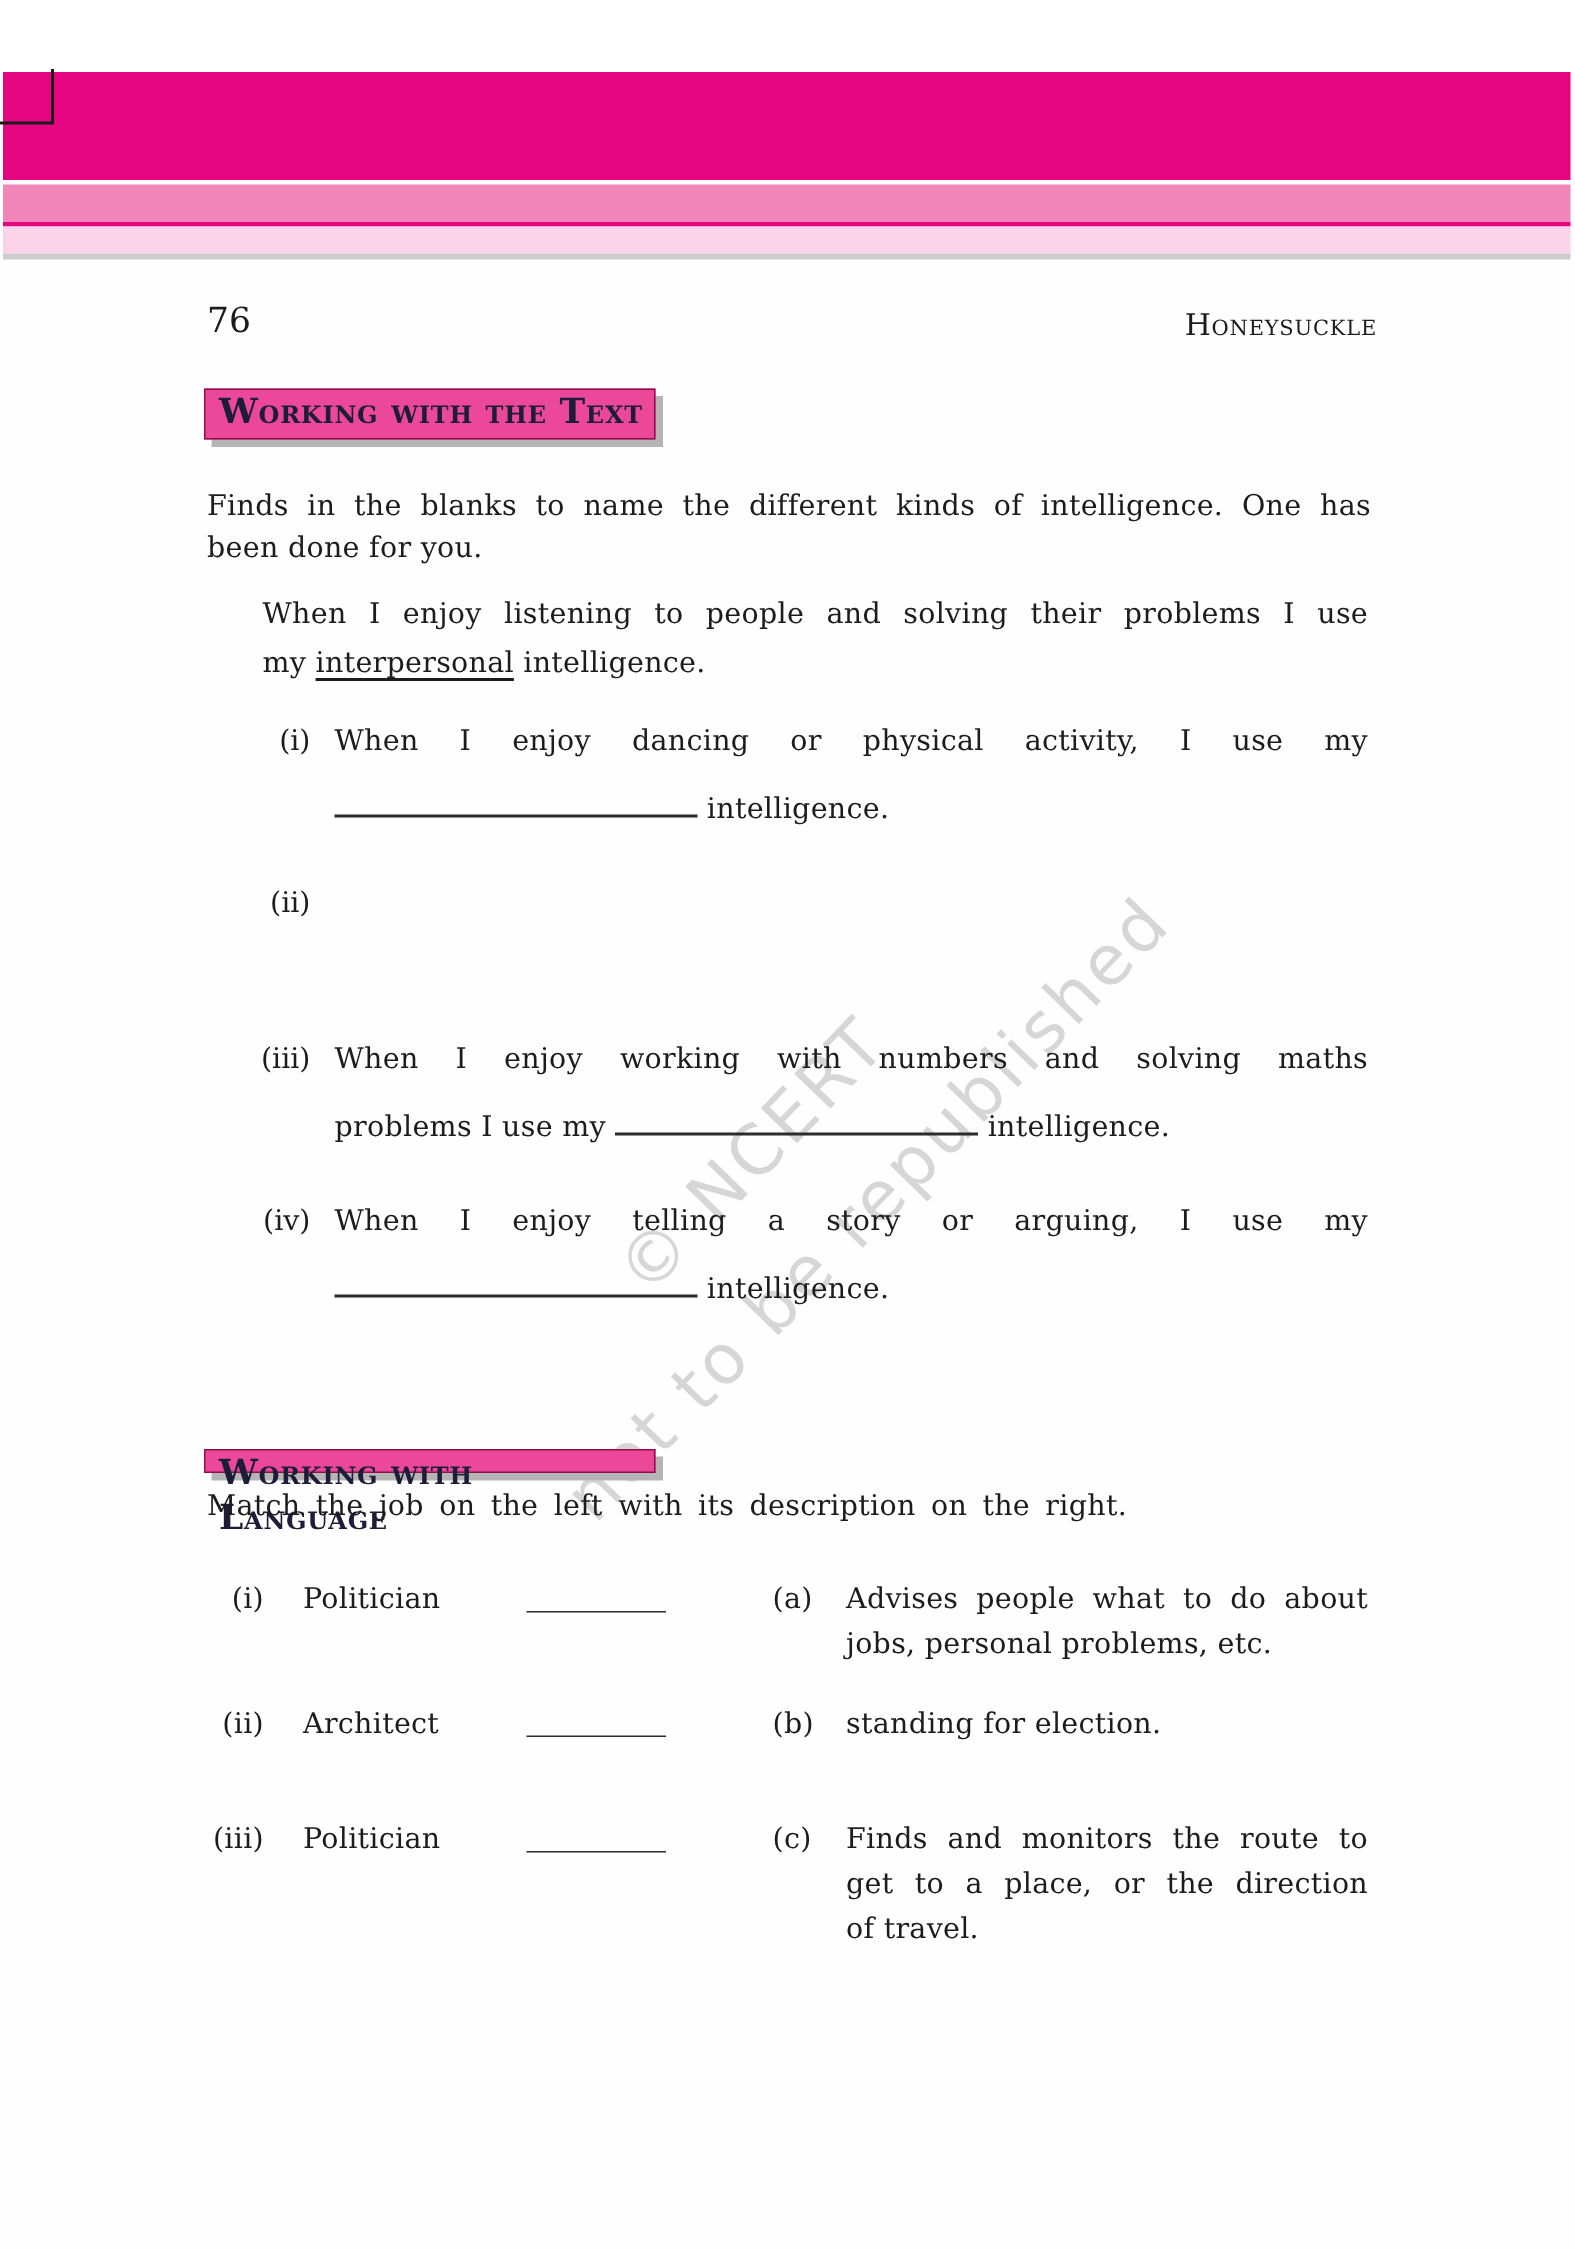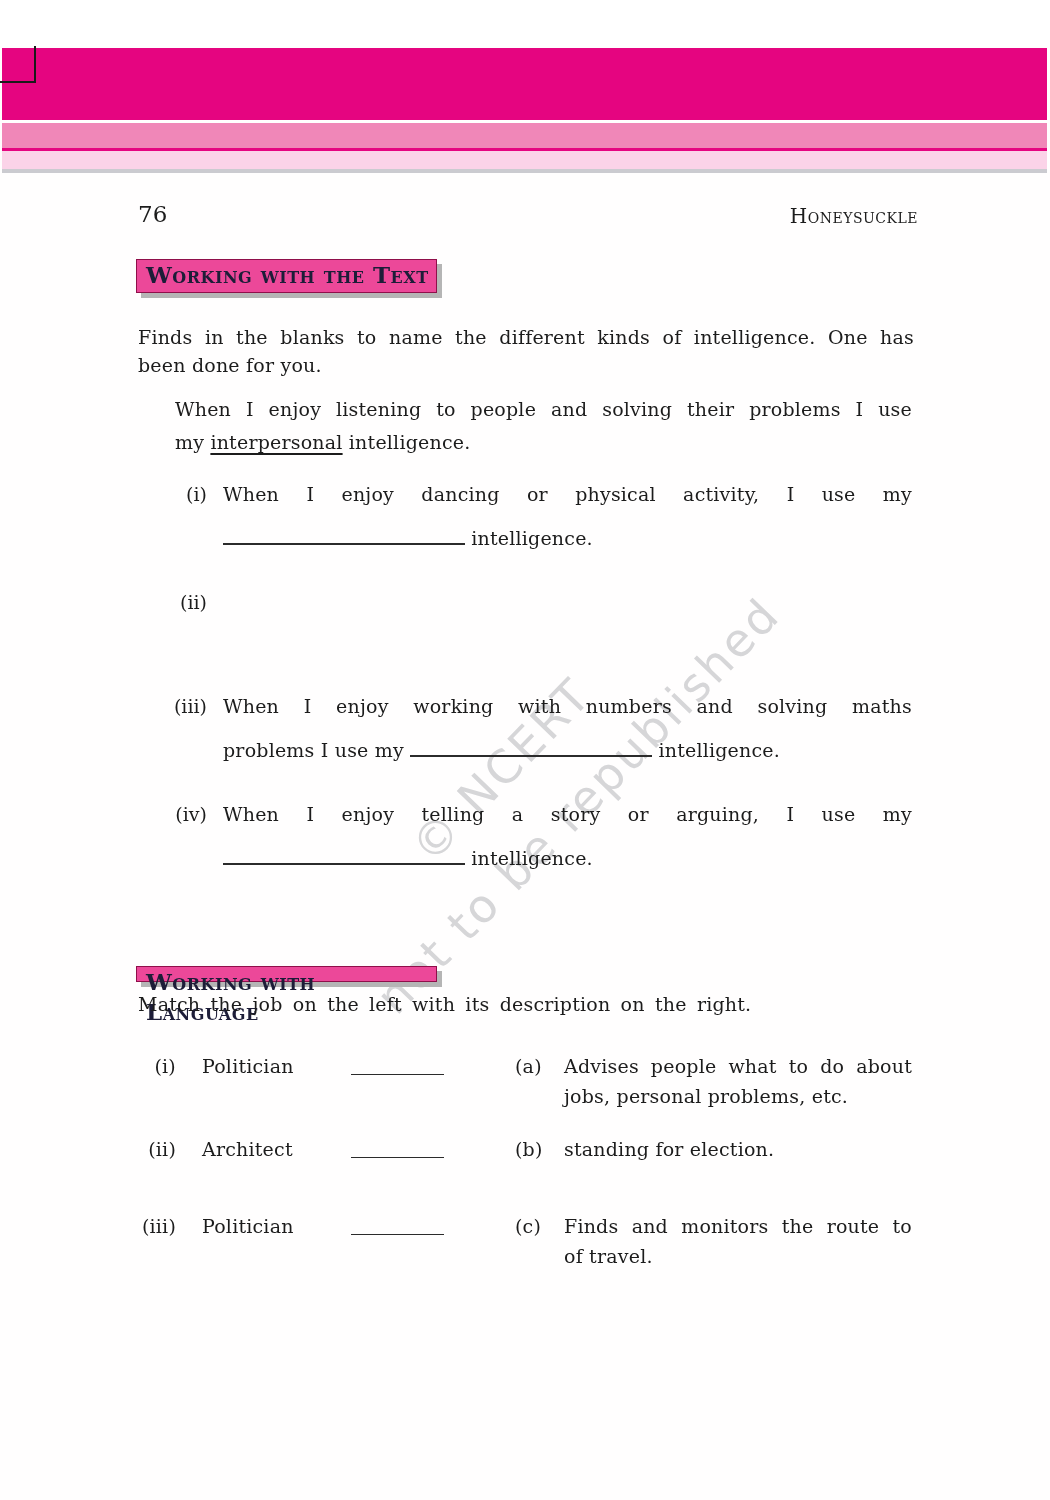--- a/index.html
+++ b/index.html
@@ -177,18 +177,19 @@
     </div>
   </div>
 
   <div class="match-row row-3">
     <div class="m-marker">(iii)</div>
     <div class="m-job">Politician</div>
     <div class="m-blank-cell"><span class="m-blank"></span></div>
     <div class="m-letter">(c)</div>
     <div class="m-desc">
       <div class="stretch">Finds and monitors the route to</div>
+      <div class="stretch">get to a place, or the direction</div>
       <div>of travel.</div>
     </div>
   </div>
 
 
 </div>
 
 </body></html>

